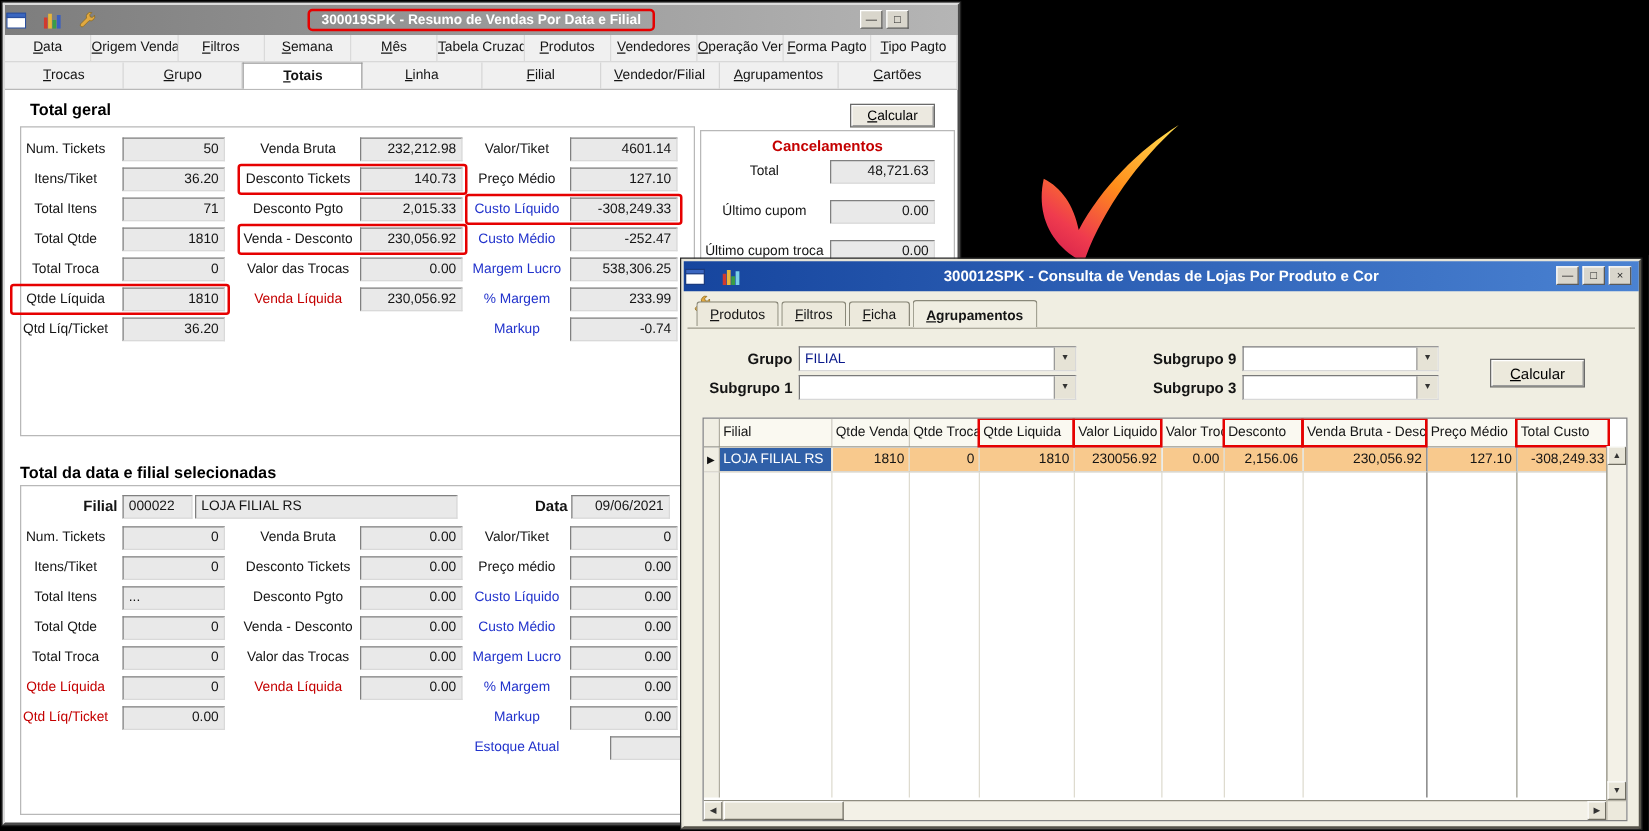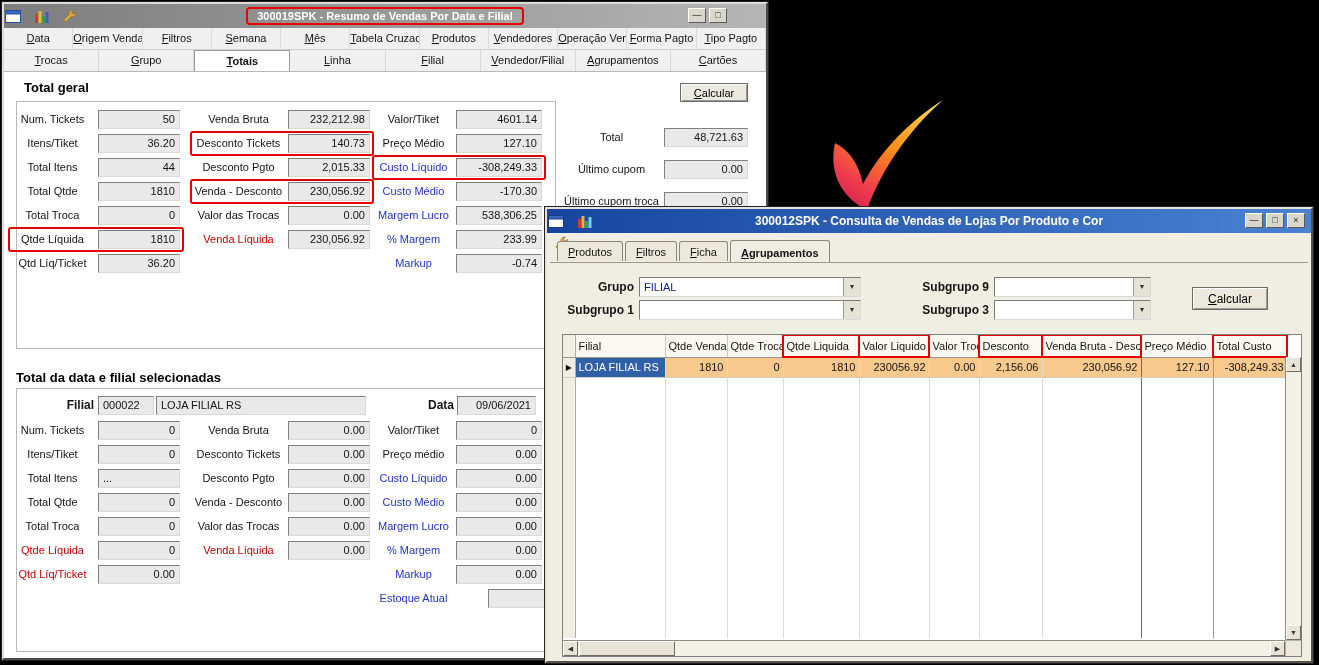--- a/index.html
+++ b/index.html
@@ -146,21 +146,21 @@
     <div class="field">
         <span class="lbl">Num. Tickets</span>
         <span class="val">50</span>
       </div>
     <div class="field">
         <span class="lbl">Itens/Tiket</span>
         <span class="val">36.20</span>
       </div>
     <div class="field">
         <span class="lbl">Total Itens</span>
-        <span class="val">44</span>
+        <span class="val">71</span>
       </div>
     <div class="field">
         <span class="lbl">Total Qtde</span>
         <span class="val">1810</span>
       </div>
     <div class="field">
         <span class="lbl">Total Troca</span>
         <span class="val">0</span>
       </div>
     <div class="field ann">
@@ -208,36 +208,39 @@
     <div class="field">
         <span class="lbl">Preço Médio</span>
         <span class="val">127.10</span>
       </div>
     <div class="field blue ann">
         <span class="lbl">Custo Líquido</span>
         <span class="val">-308,249.33</span>
       </div>
     <div class="field blue">
         <span class="lbl">Custo Médio</span>
-        <span class="val">-170.30</span>
+        <span class="val">-252.47</span>
       </div>
     <div class="field blue">
         <span class="lbl">Margem Lucro</span>
         <span class="val">538,306.25</span>
       </div>
     <div class="field blue">
         <span class="lbl">% Margem</span>
         <span class="val">233.99</span>
       </div>
     <div class="field blue">
         <span class="lbl">Markup</span>
         <span class="val">-0.74</span>
       </div>
   </div>
 
+  <div class="cancbox" style="left:556px;top:100px;width:204px;height:105px;">
+    <div class="canc-head">Cancelamentos</div>
+  </div>
   <div class="col canc" style="left:560px;top:124px;">
     <div class="field">
         <span class="lbl">Total</span>
         <span class="val">48,721.63</span>
       </div>
     <div class="field">
         <span class="lbl">Último cupom</span>
         <span class="val">0.00</span>
       </div>
     <div class="field">

